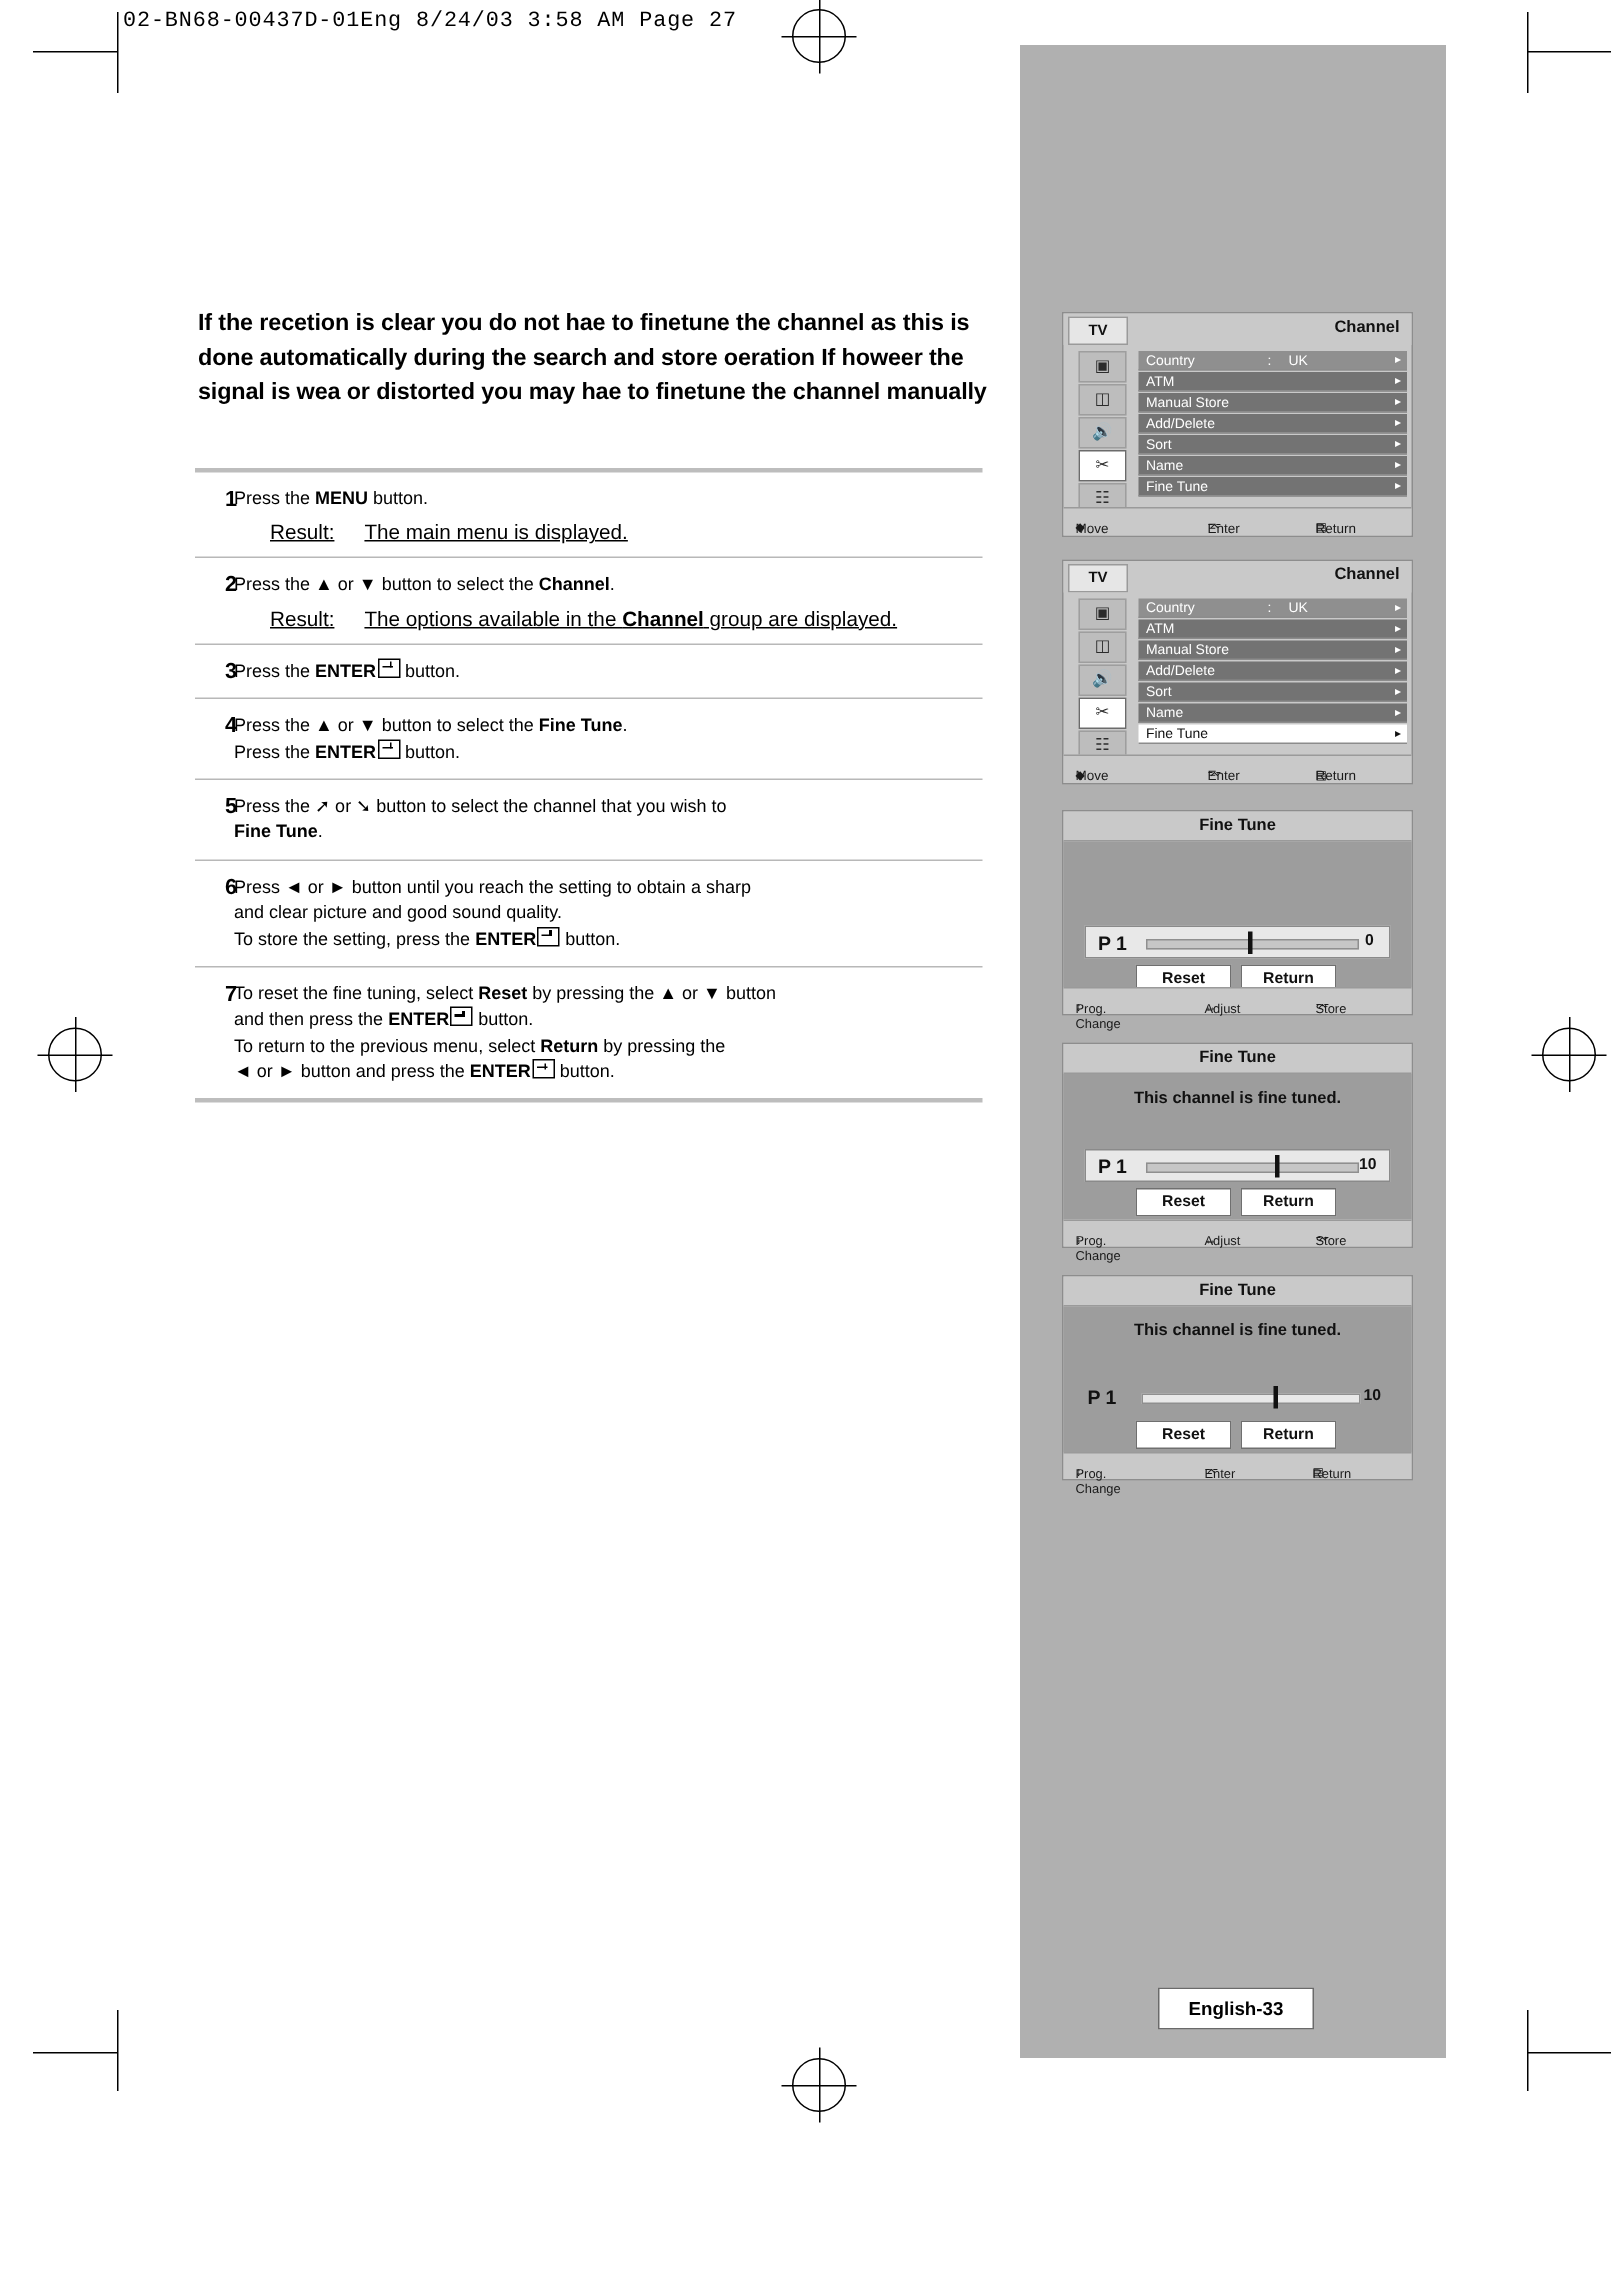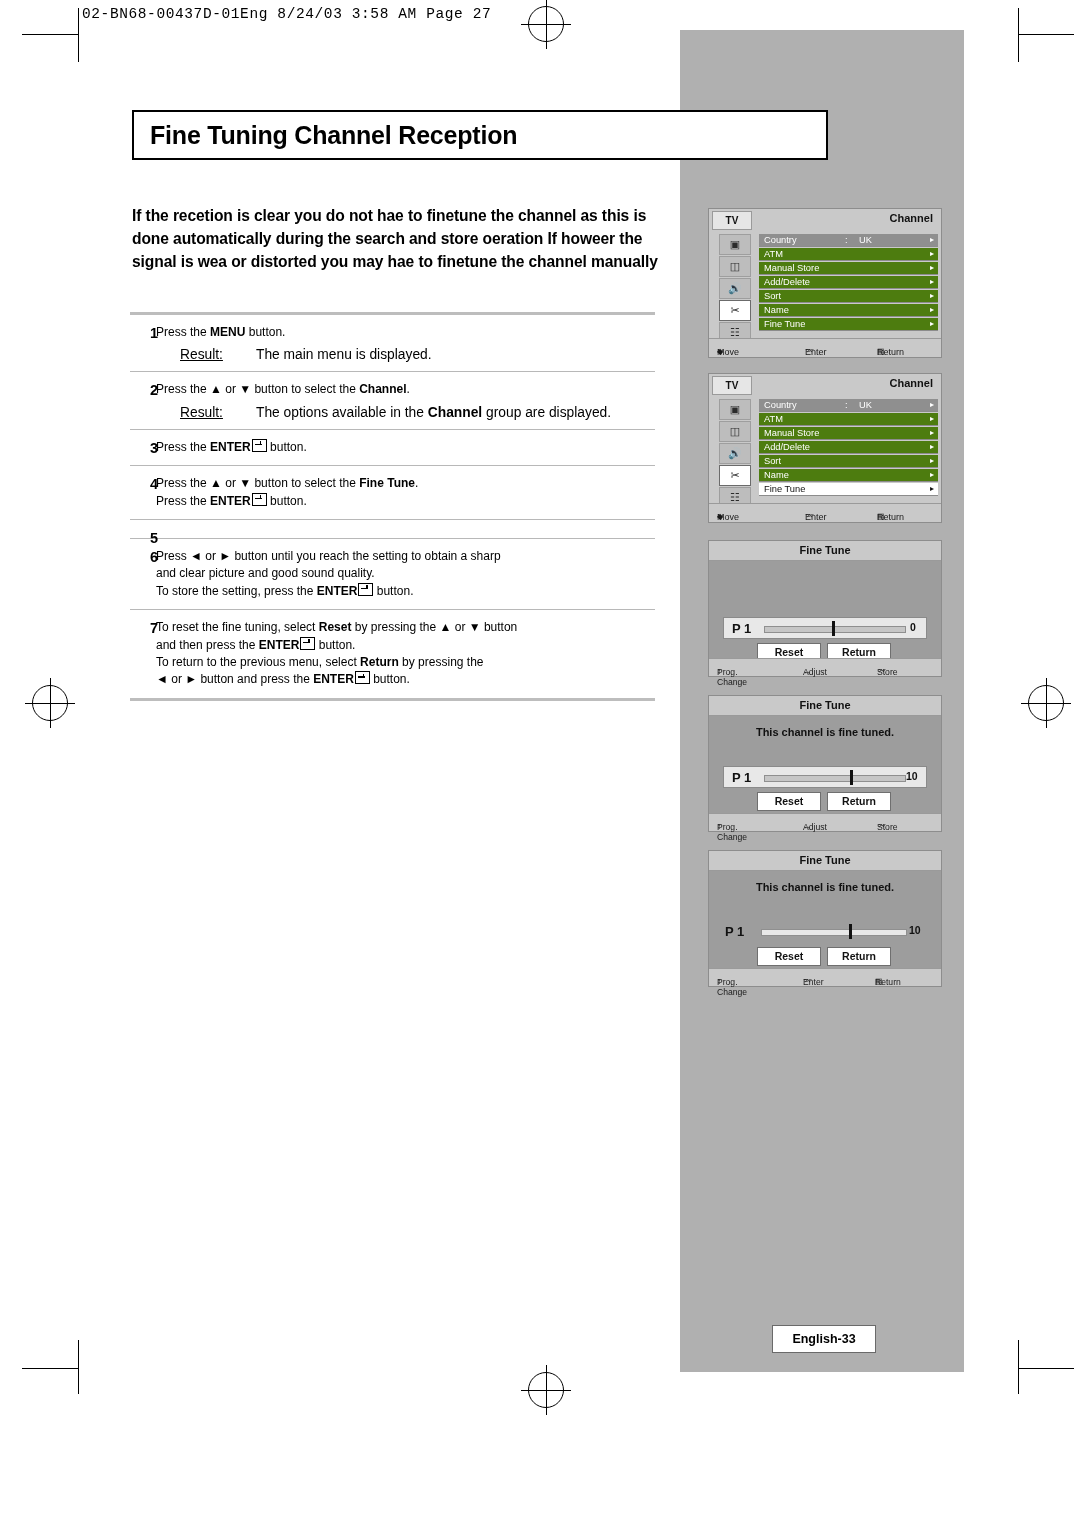--- a/index.html
+++ b/index.html
@@ -57,21 +57,21 @@
   .hr { border-top:1px solid #b8b8b8; height:0; }
   .hr-thick { border-top:3px solid #bdbdbd; height:0; }
   .step { position:relative; padding:9px 0 9px 0; }
   .step .num {
     position:absolute; left:14px; top:10px; width:14px;
     font-size:14.5px; font-weight:bold; text-align:right;
   }
   .step .body { margin-left:26px; font-size:12px; line-height:1.45; }
   .step .res { margin-left:50px; font-size:13.8px; margin-top:6px; }
   .step .res u { }
-  .step .res .rv { display:inline-block; margin-left:33px; }
+  .step .res .rv { display:inline-block; margin-left:20px;text-decoration:underline; }
   b { font-weight:bold; }
   .ent { white-space:nowrap; }
   .ent .gl {
     display:inline-block; width:13px; height:11px; border:1.4px solid #000;
     position:relative; vertical-align:-1px; margin-left:1px;
   }
   .ent .gl:before {
     content:""; position:absolute; left:2px; top:4px; width:7px; height:1.4px; background:#000;
   }
   .ent .gl:after {
@@ -96,21 +96,21 @@
   }
   .ic {
     position:absolute; left:8px; width:30px; height:19px;
     background:#bdbdbd; border:1px solid #9e9e9e;
     display:flex; align-items:center; justify-content:center;
     font-size:11px; color:#2b2b2b; line-height:1;
   }
   .ic.sel { background:#ffffff; border-color:#6b6b6b; }
   .menu-col { position:absolute; left:50px; right:3px; top:0; }
   .mrow {
-    position:relative; height:12px; background:#4d7c0f; color:#fff;
+    position:relative; height:12px; background:#737373; color:#fff;
     font-size:9.3px; line-height:12px; margin-bottom:1px; padding-left:5px;
     border-bottom:1px solid #8c8c8c;
   }
   .mrow.first { background:#8f8f8f; color:#fff; }
   .mrow.hl { background:#ffffff; color:#111; }
   .mrow .colon { position:absolute; left:86px; }
   .mrow .val { position:absolute; left:100px;text-align:center; }
   .mrow .arw { position:absolute; right:4px; top:0; font-size:8px; }
   .osd-foot {
     position:relative; height:18px; background:#c9c9c9; border-top:1px solid #9a9a9a;
@@ -166,23 +166,20 @@
 
   <div class="reg" style="left:528px; top:6px;"></div>
   <div class="reg" style="left:528px; top:1372px;"></div>
   <div class="reg" style="left:32px; top:685px;"></div>
   <div class="reg" style="left:1028px; top:685px;"></div>
 
   <div class="slug">02-BN68-00437D-01Eng  8/24/03 3:58 AM  Page 27</div>
 
   <div class="gray-col"></div>
 
-  <div class="title-box">
-    <div class="t">Fine Tuning Channel Reception</div>
-  </div>
 
   <div class="intro">
     If the recetion is clear you do not hae to finetune the channel
     as this is done automatically during the search and store oeration
     If howeer the signal is wea or distorted you may hae to finetune
     the channel manually
   </div>
 
   <div class="steps">
     <div class="hr-thick"></div>
@@ -208,20 +205,21 @@
     <div class="hr"></div>
 
     <div class="step">
       <div class="num">4</div>
       <div class="body">Press the ▲ or ▼ button to select the <b>Fine Tune</b>.<br>Press the <b class="ent">ENTER<span class="gl"></span></b> button.</div>
     </div>
     <div class="hr"></div>
 
     <div class="step">
       <div class="num">5</div>
+      <div class="body">Press the ➚ or ➘ button to select the channel that you wish to<br><b>Fine Tune</b>.</div>
     </div>
     <div class="hr"></div>
 
     <div class="step">
       <div class="num">6</div>
       <div class="body">Press ◄ or ► button until you reach the setting to obtain a sharp<br>and clear picture and good sound quality.<br>To store the setting, press the <b class="ent">ENTER<span class="gl"></span></b> button.</div>
     </div>
     <div class="hr"></div>
 
     <div class="step">

